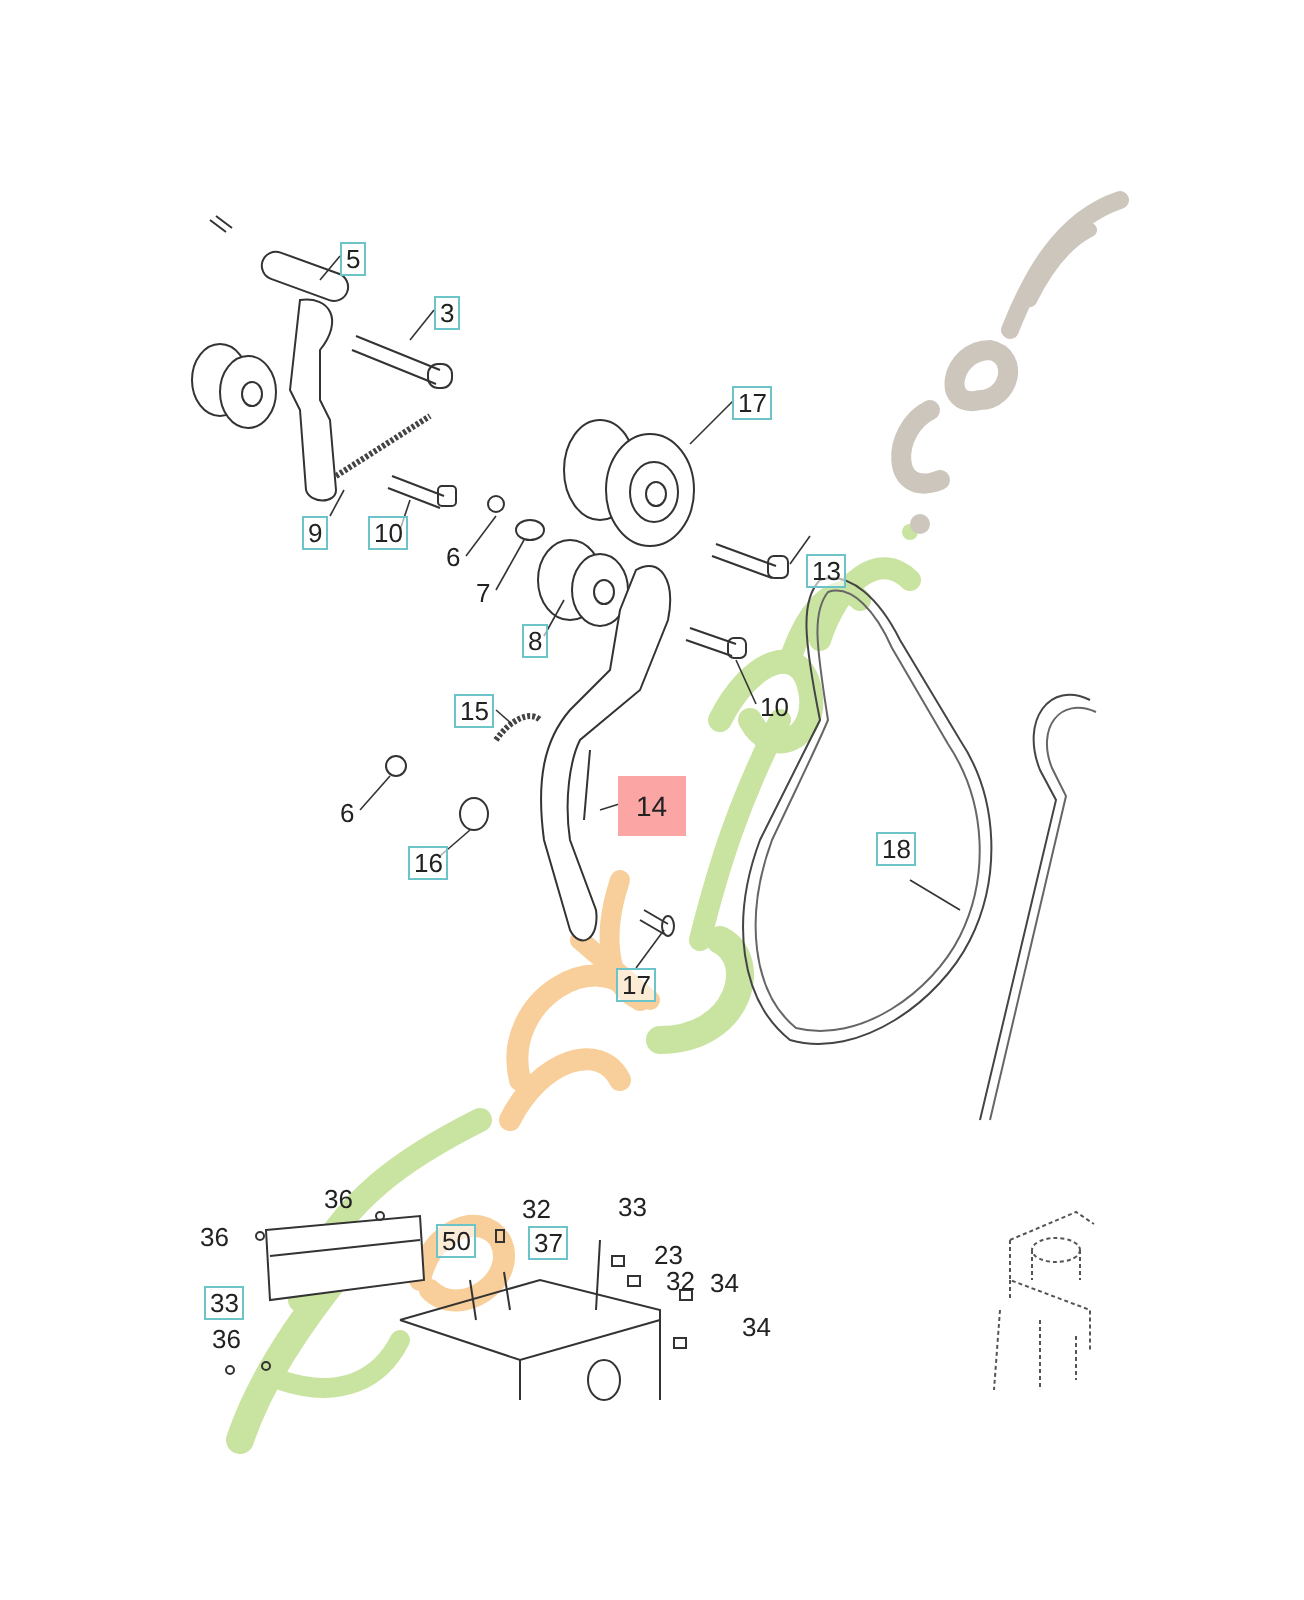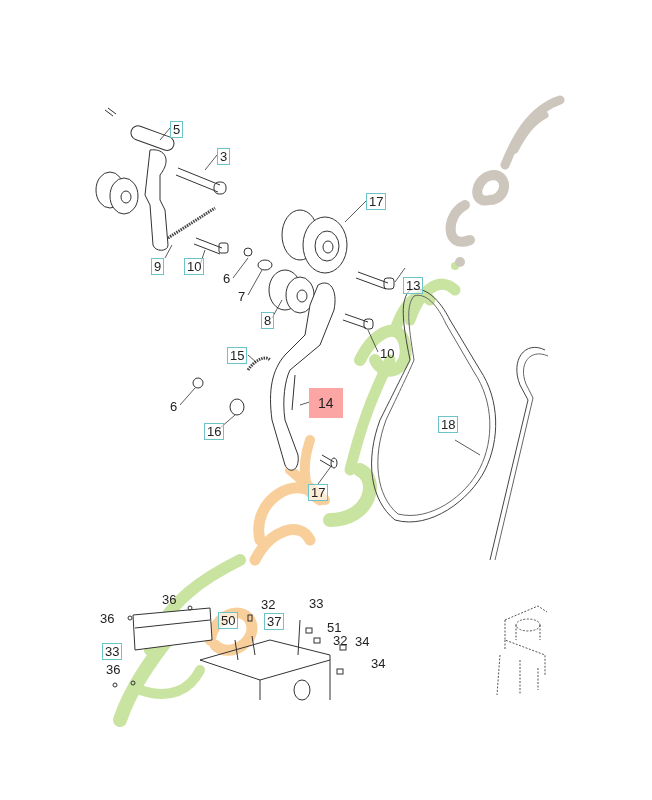--- a/index.html
+++ b/index.html
@@ -159,18 +159,18 @@
   <span class="callout boxed" style="left:308px;top:484px;">17</span>
   <span class="callout boxed" style="left:438px;top:416px;">18</span>
 
   <span class="callout" style="left:162px;top:593px;">36</span>
   <span class="callout" style="left:100px;top:612px;">36</span>
   <span class="callout boxed" style="left:218px;top:612px;">50</span>
   <span class="callout" style="left:261px;top:598px;">32</span>
   <span class="callout boxed" style="left:264px;top:613px;">37</span>
   <span class="callout" style="left:309px;top:597px;">33</span>
   <span class="callout boxed" style="left:102px;top:643px;">33</span>
-  <span class="callout" style="left:327px;top:621px;">51</span>
+  <span class="callout" style="left:327px;top:621px;">23</span>
   <span class="callout" style="left:333px;top:634px;">32</span>
   <span class="callout" style="left:355px;top:635px;">34</span>
   <span class="callout" style="left:106px;top:663px;">36</span>
   <span class="callout" style="left:371px;top:657px;">34</span>
 </div>
 
 </body></html>

